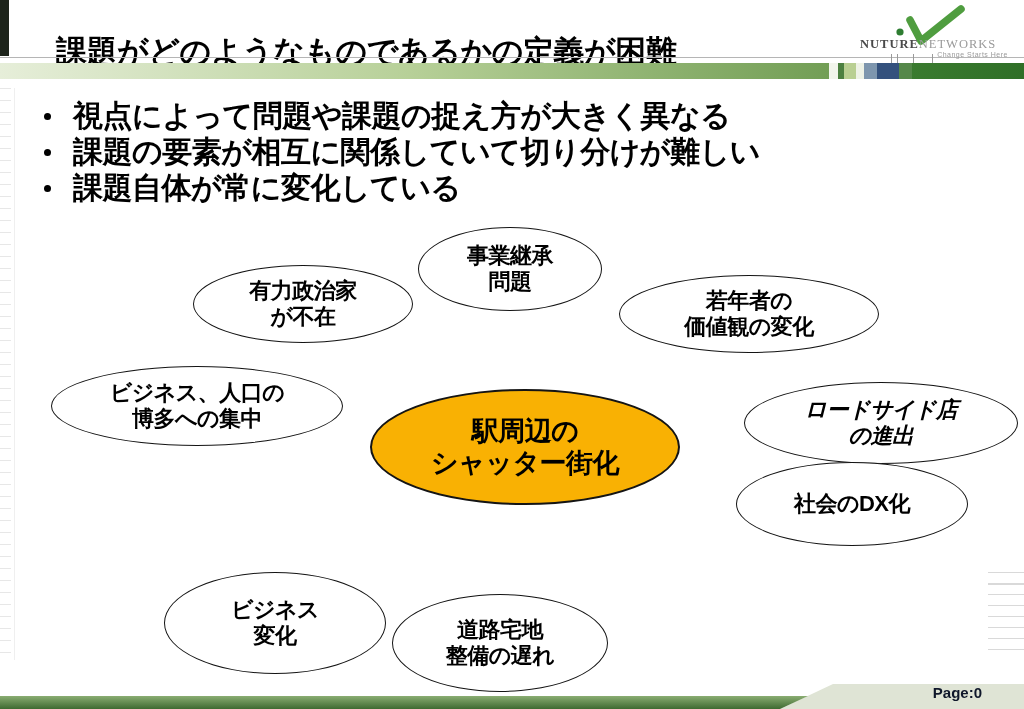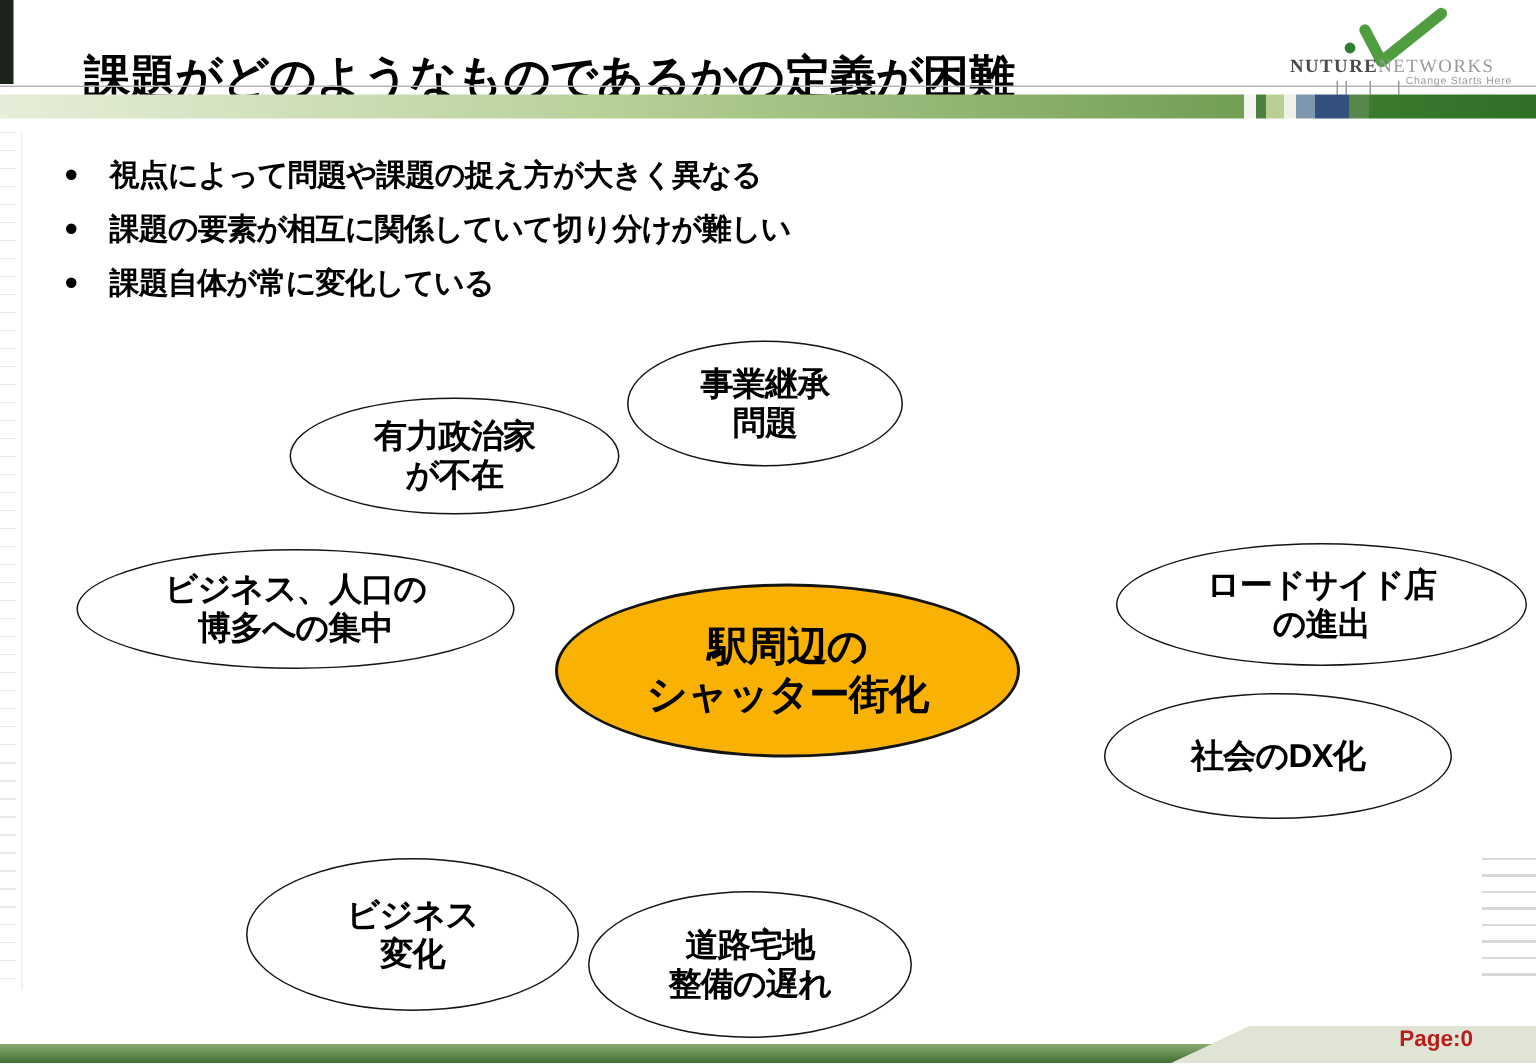--- a/index.html
+++ b/index.html
@@ -55,21 +55,21 @@
     position:absolute;right:2px;top:47px;
     font-size:7px;color:#9a9a9a;letter-spacing:0.5px;
   }
   
   .bullets{position:absolute;left:44px;top:98px;}
   .bullet-row{display:flex;align-items:center;height:36px;}
   .bullet-dot{
     width:7px;height:7px;border-radius:50%;background:#000;
     margin-right:22px;flex:0 0 auto;
   }
-  .bullet-text{font-size:20px;font-weight:bold;letter-spacing:-0.5px;white-space:nowrap;}
+  .bullet-text{font-size:30px;font-weight:bold;letter-spacing:-0.5px;white-space:nowrap;}
   
   .diagram{position:absolute;left:0;top:0;width:1024px;height:709px;}
   .node{
     position:absolute;border-radius:50%;
     border:1.6px solid #141414;background:#fff;
     display:flex;align-items:center;justify-content:center;
     text-align:center;font-weight:bold;font-size:22px;line-height:1.2;
     white-space:pre-line;box-sizing:border-box;letter-spacing:-0.5px;
   }
   .node.central{font-size:27px;border-width:2.2px;}
@@ -91,21 +91,21 @@
     background:#dfe4d5;
     clip-path:polygon(20px 26px,73px 1px,264px 1px,264px 26px);
   }
   .footer-bar{
     position:absolute;left:0;top:696px;width:810px;height:13px;
     background:linear-gradient(180deg,#8aad72,#3e6a31);
     clip-path:polygon(0 0,808px 0,780px 13px,0 13px);
   }
   .page-number{
     position:absolute;right:42px;top:684px;
-    font-size:15px;font-weight:bold;color:#b91c1c;text-align:right;
+    font-size:15px;font-weight:bold;color:#0f172a;text-align:right;
   }
 </style>
 </head>
 <body>
 
 <div class="slide">
 
   <div class="title-accent"></div>
   <h1 class="slide-title">課題がどのようなものであるかの定義が困難</h1>
   <div class="header-divider"></div>
@@ -141,21 +141,23 @@
     </div>
   </div>
 
   <div class="diagram" id="diagram">
       <div class="node central" style="left: 370px; top: 389px; width: 310px; height: 116px; border-color: rgb(20, 20, 20); background: rgb(249, 177, 3);">駅周辺の
 シャッター街化</div>
       <div class="node" style="left: 418px; top: 227px; width: 184px; height: 84px; border-color: rgb(20, 20, 20);">事業継承
 問題</div>
       <div class="node" style="left: 193px; top: 265px; width: 220px; height: 78px; border-color: rgb(20, 20, 20);">有力政治家
 が不在</div>
-      <div class="node" style="left: 744px; top: 362px; width: 274px; height: 82px; border-color: rgb(20, 20, 20);">ロードサイド店
+      <div class="node" style="left: 619px; top: 275px; width: 260px; height: 78px; border-color: rgb(20, 20, 20);">若年者の
+価値観の変化</div>
+      <div class="node" style="left: 744px; top: 382px; width: 274px; height: 82px; border-color: rgb(20, 20, 20); font-style: italic;">ロードサイド店
 の進出</div>
       <div class="node" style="left: 51px; top: 366px; width: 292px; height: 80px; border-color: rgb(20, 20, 20);">ビジネス、人口の
 博多への集中</div>
       <div class="node" style="left: 736px; top: 462px; width: 232px; height: 84px; border-color: rgb(20, 20, 20);">社会のDX化</div>
       <div class="node" style="left: 164px; top: 572px; width: 222px; height: 102px; border-color: rgb(20, 20, 20);">ビジネス
 変化</div>
       <div class="node" style="left: 392px; top: 594px; width: 216px; height: 98px; border-color: rgb(20, 20, 20);">道路宅地
 整備の遅れ</div>
     </div>
 

